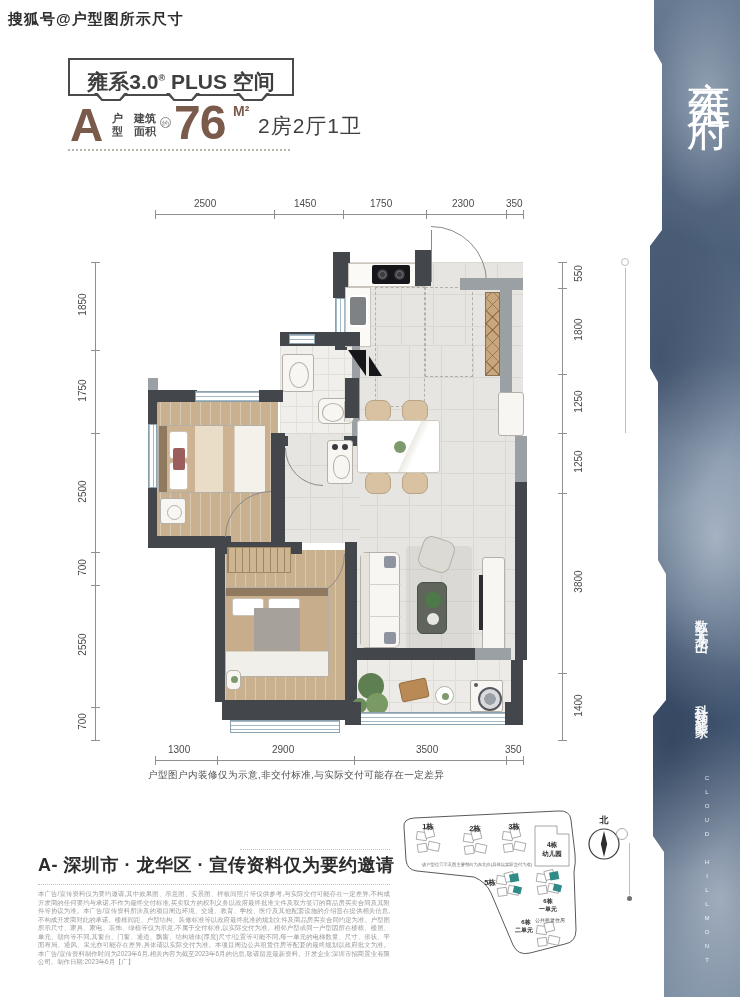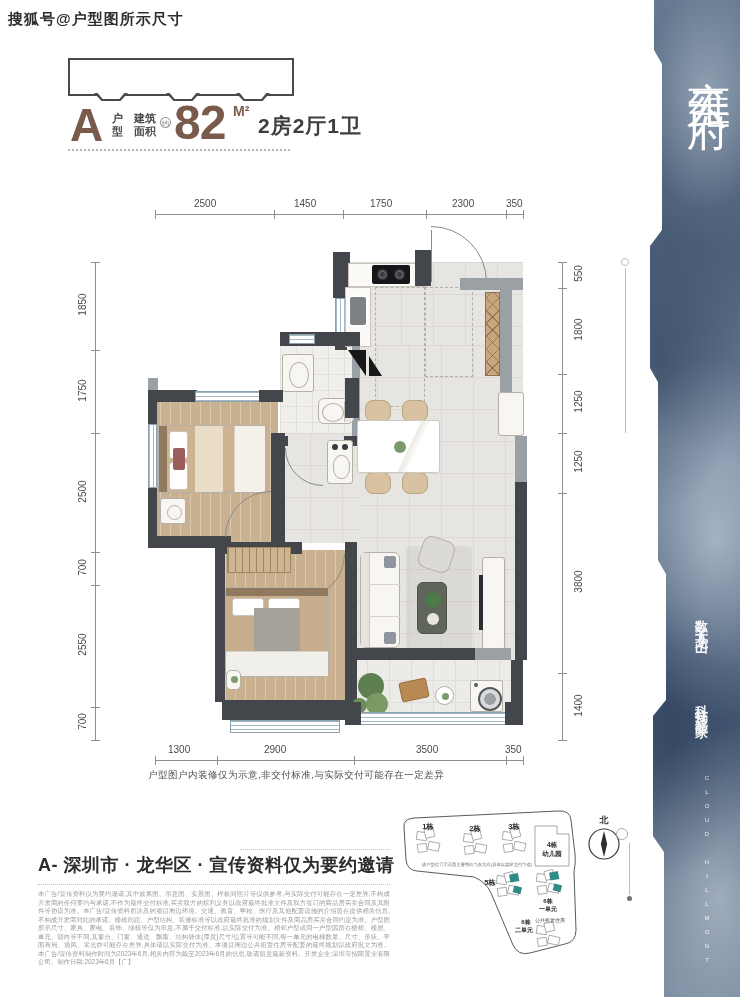--- a/index.html
+++ b/index.html
@@ -15,21 +15,21 @@
           clip-path:polygon(0 0,100% 0,78% 100%,22% 100%);}
   .notchw{position:absolute;bottom:-5px;width:30px;height:8px;background:#fff;
           clip-path:polygon(0 0,100% 0,78% 100%,22% 100%);}
   .brown{color:#7a5b4b;}
   .unit-letter{left:70px;top:98px;font-size:46px;font-weight:bold;}
   .stack{font-size:11px;color:#4a4a4c;line-height:13px;font-weight:bold;}
   .approx{left:160px;top:117px;width:11px;height:11px;border:1px solid #8a8a8a;border-radius:50%;
           font-size:7px;line-height:11px;text-align:center;color:#7a7a7a;}
   .area-val{left:174px;top:95px;font-size:48px;font-weight:bold;letter-spacing:-1px;}
   .area-unit{left:233px;top:103px;font-size:14px;font-weight:bold;}
-  .rooms{left:258px;top:112px;font-size:21px;font-weight:bold;color:#3e3e40;letter-spacing:1px;}
+  .rooms{left:258px;top:112px;font-size:21px;font-weight:normal;color:#3e3e40;letter-spacing:1px;}
   .dotline{border-top:2px dotted #b9b4ac;height:0;}
   
   .dline{background:#8f8f8f;}
   .tick{background:#8f8f8f;}
   .dlab{font-size:10px;color:#4a4a4a;white-space:nowrap;}
   .vlab{width:44px;text-align:center;transform:rotate(-90deg);}
   
   #plan{left:148px;top:250px;width:380px;height:492px;}
   #plan .w{background:#43464a;}
   #plan .g{background:#9aa0a3;}
@@ -76,39 +76,40 @@
   .bld rect{fill:#fff;stroke:#8f8f8f;stroke-width:.7;}
   .hl{fill:#2e8b85 !important;stroke:none !important;}
   .deco{background:#b9bec4;}
 </style>
 </head>
 <body>
 
 <div class="abs watermark">搜狐号@户型图所示尺寸</div>
 
 <div class="abs titlebox">
+  <span><span>雍系3.0</span><sup>®</sup><span> PLUS </span><span>空间</span></span>
   <div class="notchb" style="left:24px;"></div>
   <div class="notchw" style="left:26px;"></div>
   <div class="notchb" style="left:96px;"></div>
   <div class="notchw" style="left:98px;"></div>
   <div class="notchb" style="left:166px;"></div>
   <div class="notchw" style="left:168px;"></div>
 </div>
 
 <div class="abs unit-letter brown">A</div>
 <div class="abs stack" style="left:112px;top:112px;">
   <div>户</div>
     <div>型</div>
 </div>
 <div class="abs stack" style="left:134px;top:112px;">
   <div>建筑</div>
     <div>面积</div>
 </div>
 <div class="abs approx">约</div>
-<div class="abs area-val brown">82</div>
+<div class="abs area-val brown">76</div>
 <div class="abs area-unit brown">M²</div>
 <div class="abs rooms">2房2厅1卫</div>
 <div class="abs dotline" style="left:68px;top:149px;width:222px;"></div>
 
 <div class="abs dline" style="left:155px;top:214px;width:368px;height:1px;"></div>
 <div class="abs tick" style="left:155px;top:210px;width:1px;height:9px;"></div>
 <div class="abs tick" style="left:274px;top:210px;width:1px;height:9px;"></div>
 <div class="abs tick" style="left:343px;top:210px;width:1px;height:9px;"></div>
 <div class="abs tick" style="left:426px;top:210px;width:1px;height:9px;"></div>
 <div class="abs tick" style="left:506px;top:210px;width:1px;height:9px;"></div>
@@ -149,21 +150,21 @@
 <div class="abs dlab vlab" style="left:556px;top:576px;">3800</div>
 <div class="abs dlab vlab" style="left:556px;top:700px;">1400</div>
 
 <div class="abs dline" style="left:155px;top:760px;width:368px;height:1px;"></div>
 <div class="abs tick" style="left:155px;top:756px;width:1px;height:9px;"></div>
 <div class="abs tick" style="left:217px;top:756px;width:1px;height:9px;"></div>
 <div class="abs tick" style="left:354px;top:756px;width:1px;height:9px;"></div>
 <div class="abs tick" style="left:506px;top:756px;width:1px;height:9px;"></div>
 <div class="abs tick" style="left:523px;top:756px;width:1px;height:9px;"></div>
 <div class="abs dlab" style="left:168px;top:744px;">1300</div>
-<div class="abs dlab" style="left:264px;top:744px;">2900</div>
+<div class="abs dlab" style="left:272px;top:744px;">2900</div>
 <div class="abs dlab" style="left:416px;top:744px;">3500</div>
 <div class="abs dlab" style="left:505px;top:744px;">350</div>
 
 <div class="abs" id="plan">
 
   <div class="abs tile" style="left:189px;top:12px;width:186px;height:84px;"></div>
   <div class="abs tile" style="left:197px;top:95px;width:178px;height:315px;"></div>
   <div class="abs bathf" style="left:132px;top:92px;width:80px;height:98px;"></div>
   <div class="abs tile" style="left:130px;top:183px;width:82px;height:110px;"></div>
   <div class="abs wood" style="left:2px;top:152px;width:128px;height:140px;"></div>

